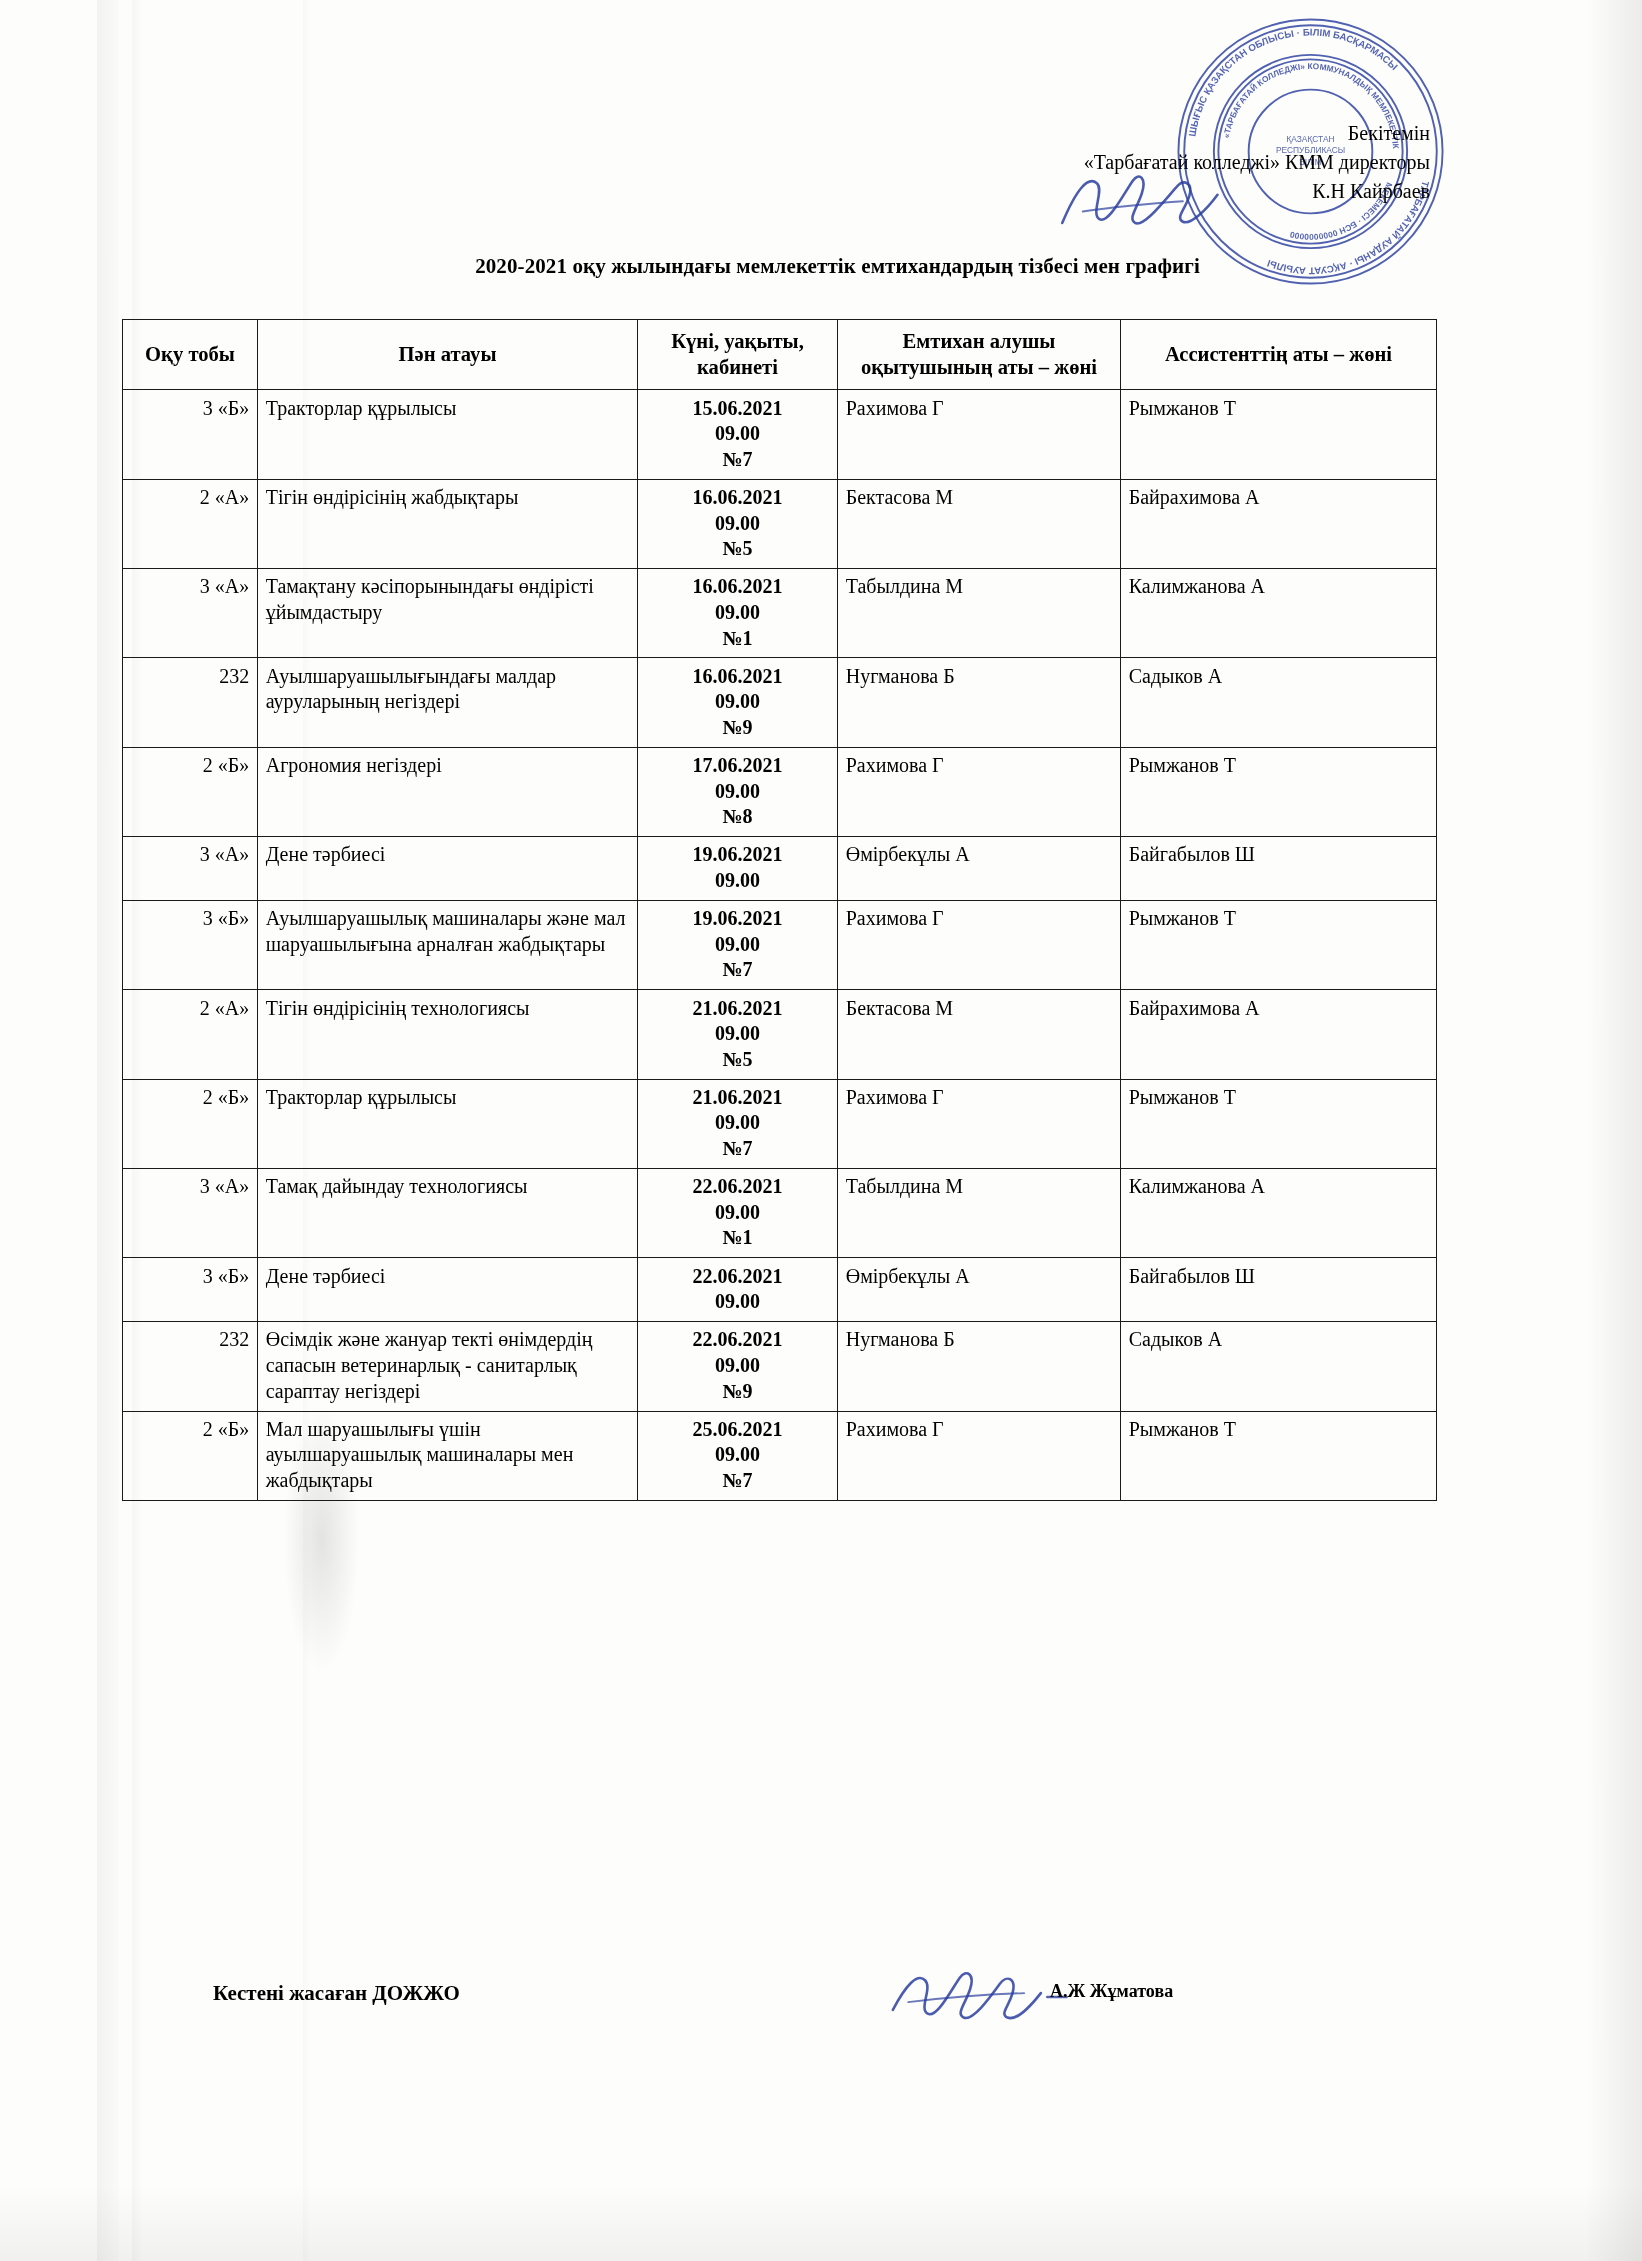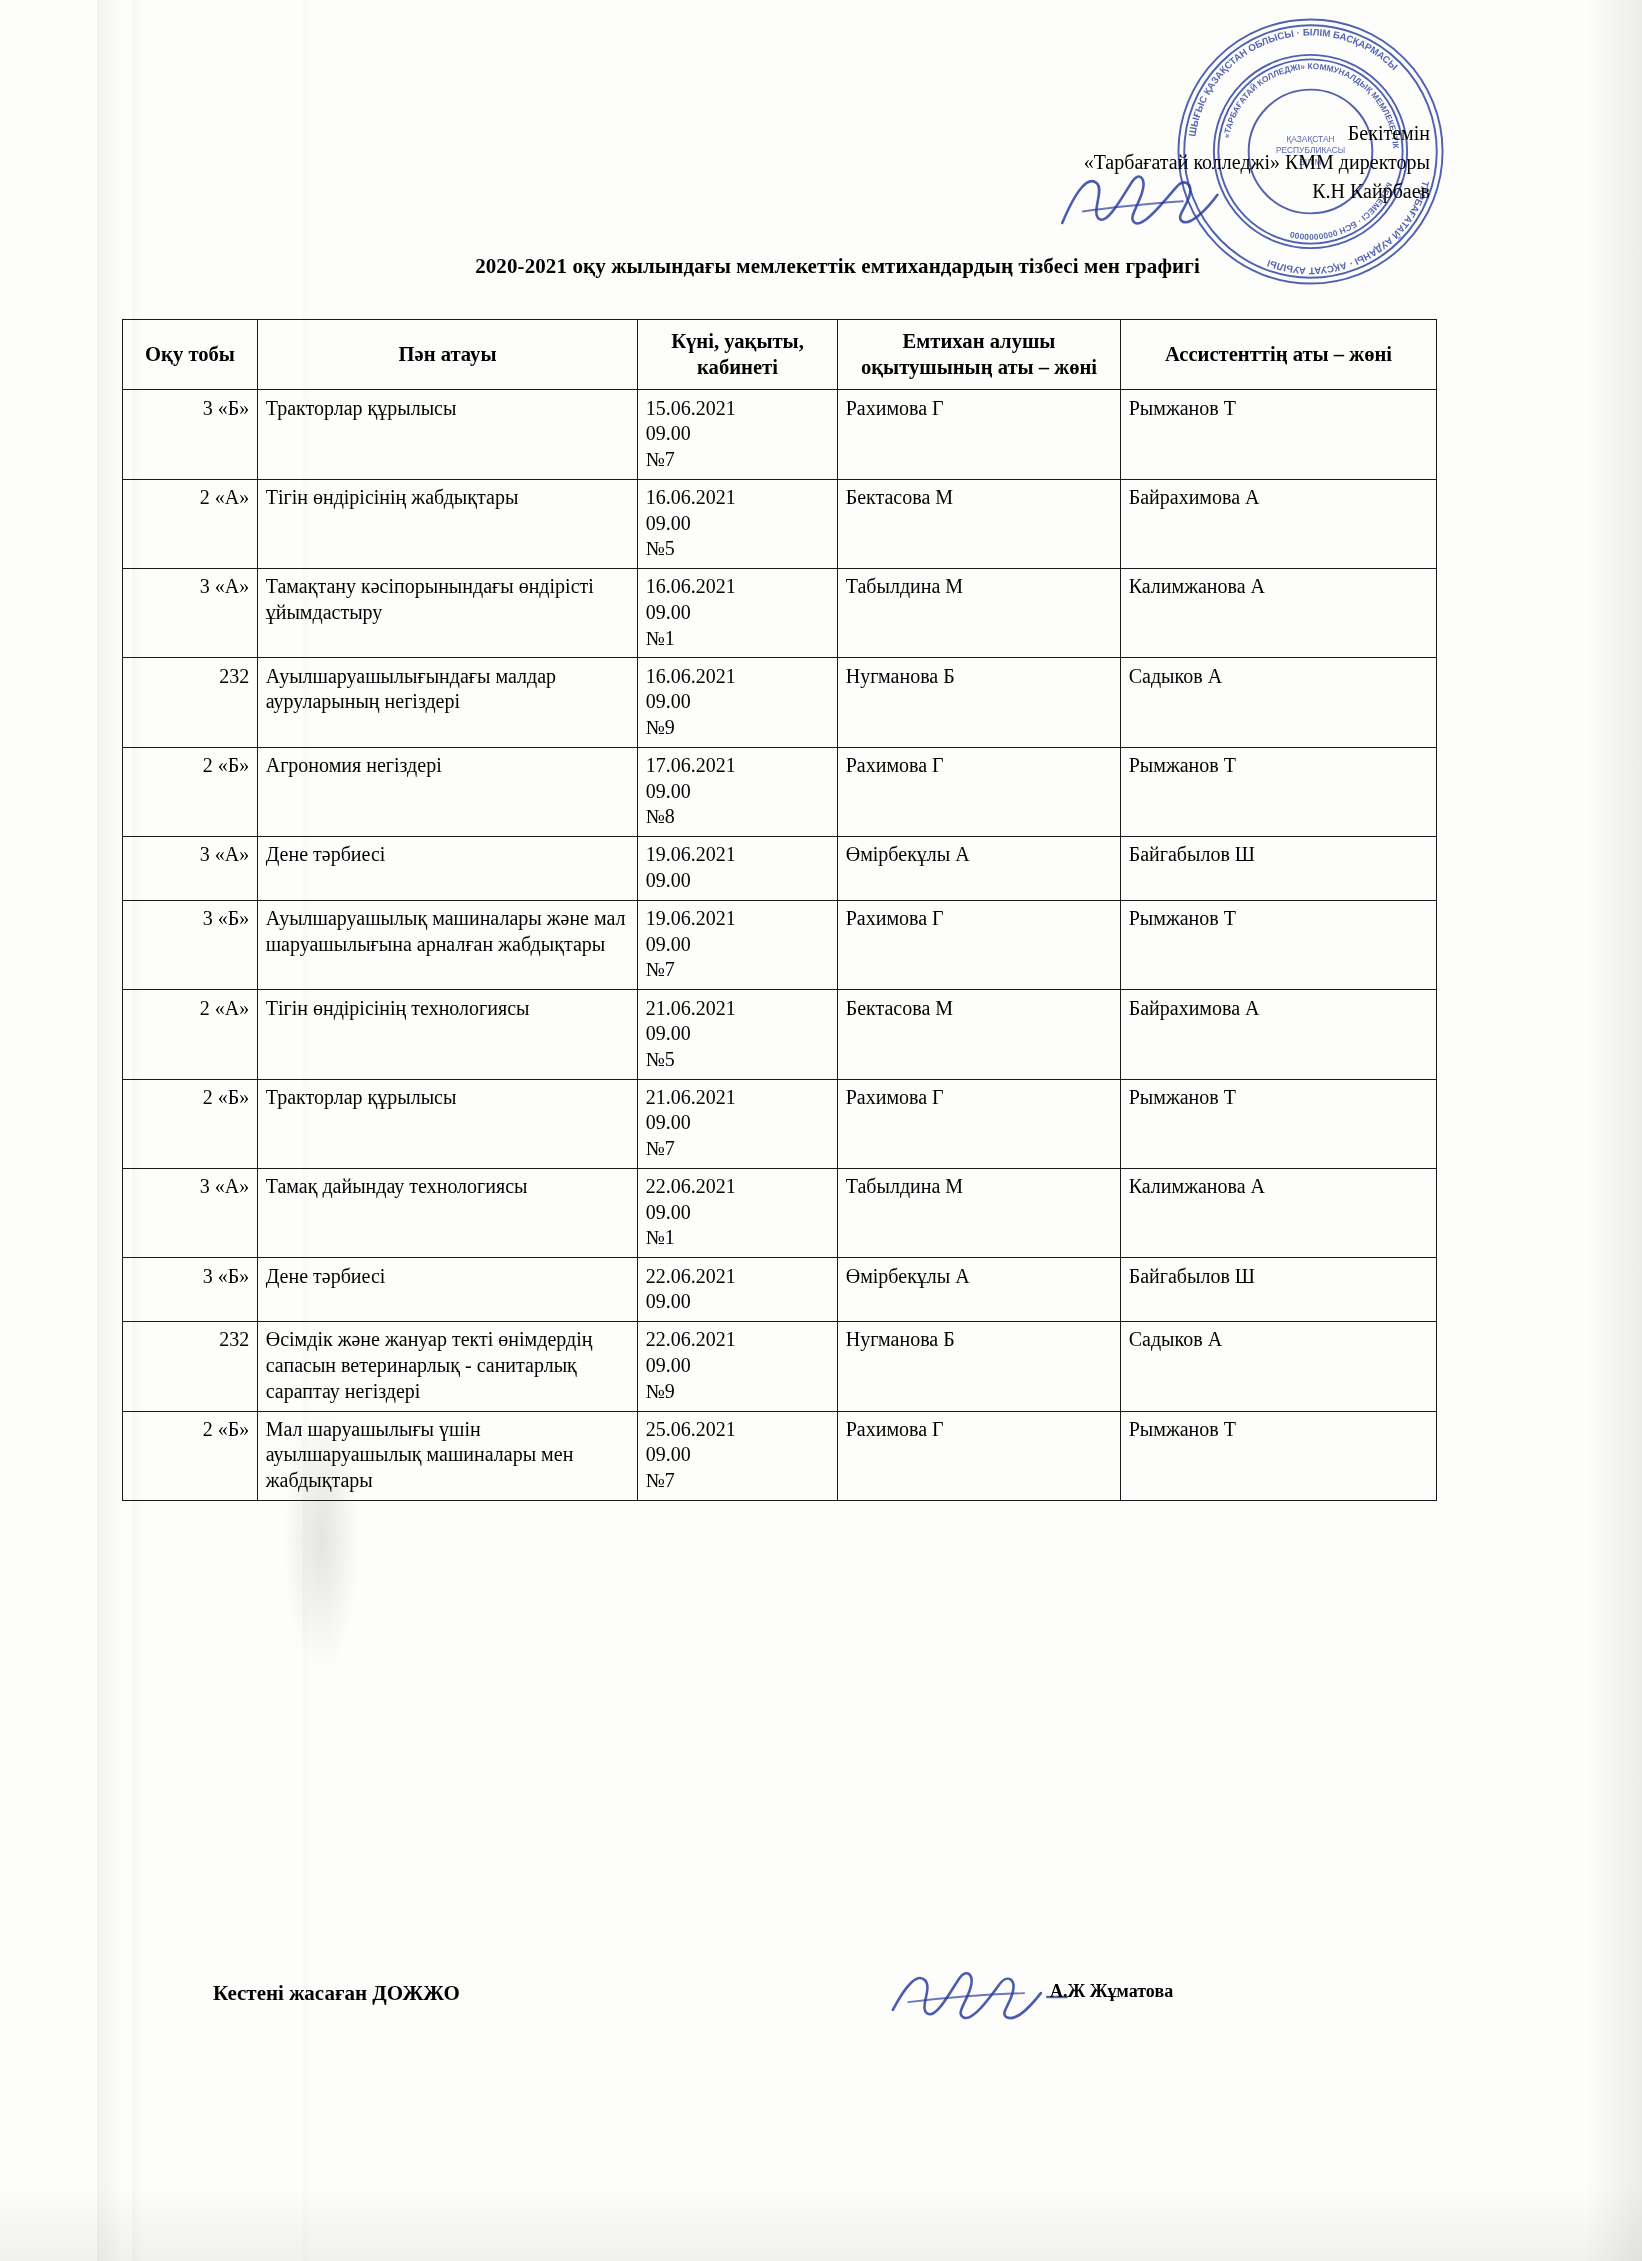--- a/index.html
+++ b/index.html
@@ -128,21 +128,21 @@
   col.c-subject { width: 380px; }
   col.c-datetime { width: 200px; }
   col.c-examiner { width: 283px; }
   col.c-assistant { width: 316px; }
 
   td.group {
     text-align: right;
     padding-top: 6.4px;
   }
   td.subject { text-align: left; }
-  td.datetime { text-align: left; }
+  td.datetime { text-align: center; font-weight: bold; }
   td.examiner { text-align: left; }
   td.assistant { text-align: left; }
   .dt-line { display: block; }
 
   
   .footer {
     position: absolute;
     left: 213px;
     top: 1981px;
     width: 1224px;

